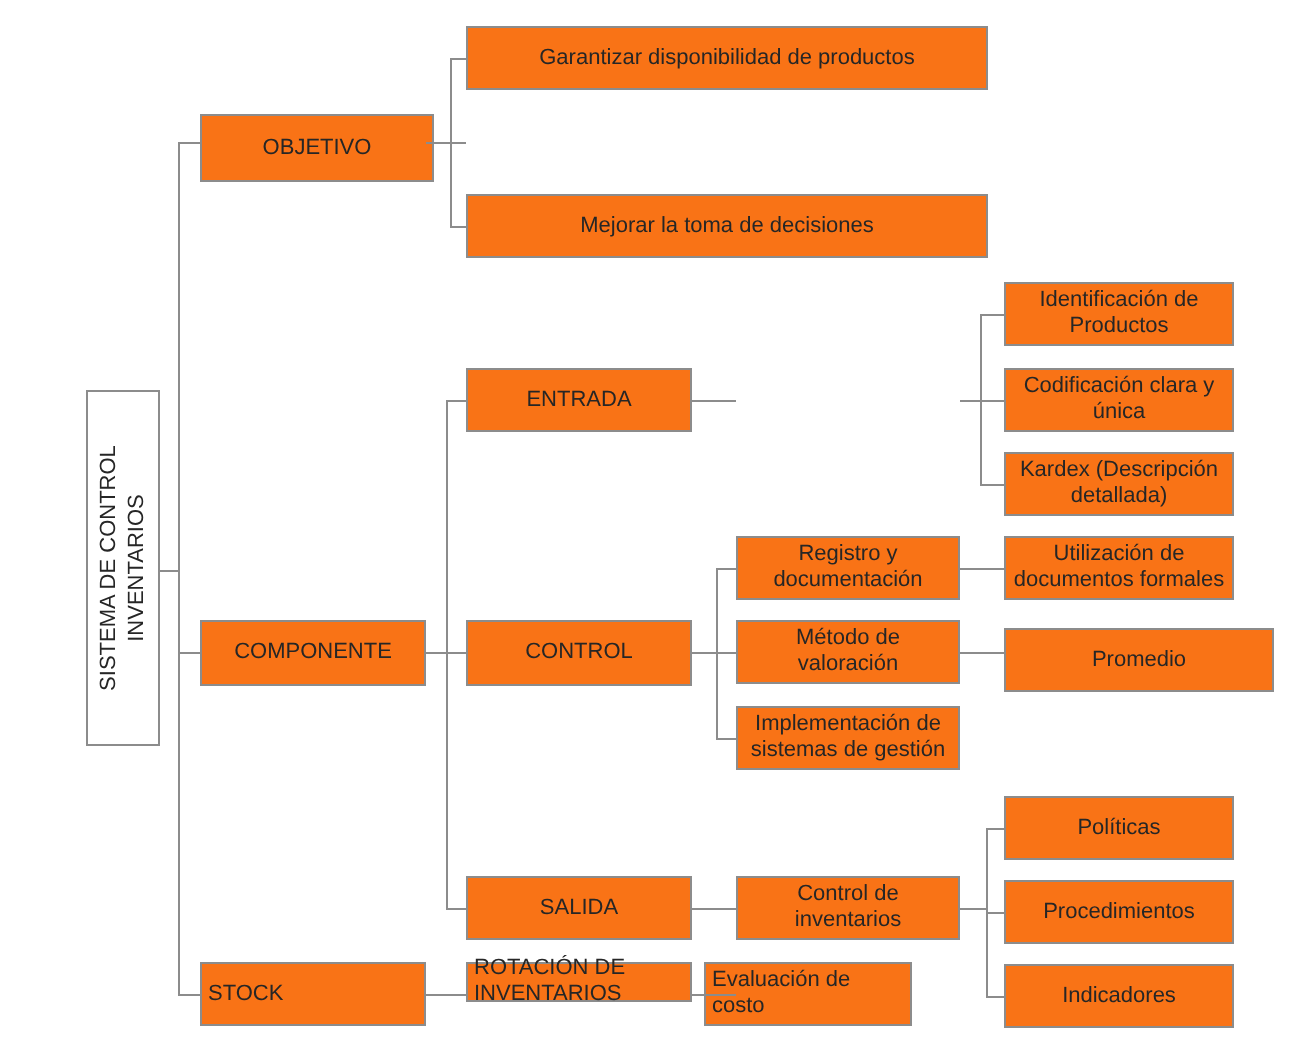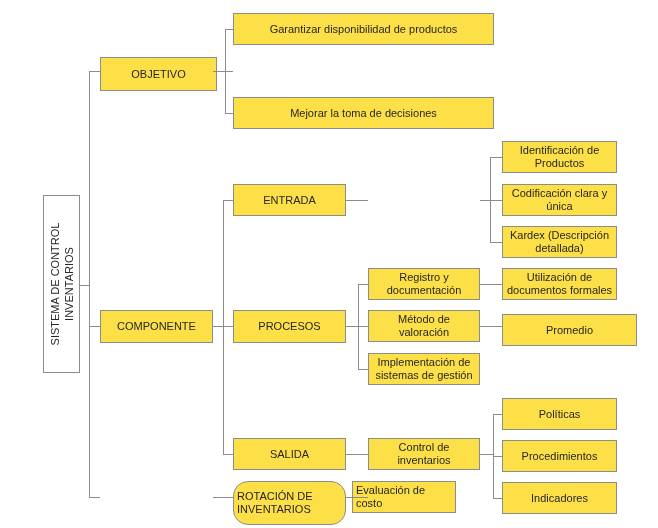--- a/index.html
+++ b/index.html
@@ -2,21 +2,21 @@
 <html><head>
 <meta charset="utf-8">
 <style>
   html,body{margin:0;padding:0;background:#f5f5f5;}
   .canvas{
     position:relative;width:658px;height:528px;background:#ffffff;
     font-family:"Liberation Sans","DejaVu Sans",sans-serif;
     color:#262626;overflow:hidden;
   }
   .box{
-    position:absolute;background:#fde047;border:1px solid #8c8c8c;
+    position:absolute;background:#f97316;border:1px solid #8c8c8c;
     display:flex;align-items:center;justify-content:center;
     text-align:center;font-size:11px;line-height:1.18;
     box-sizing:border-box;padding:1px 3px;
   }
   .box.left{justify-content:flex-start;text-align:left;padding-left:3px;}
   .vbox{position:absolute;background:#ffffff;border:1px solid #8c8c8c;box-sizing:border-box;}
   .vbox .vtext{
     position:absolute;left:50%;top:50%;width:176px;height:35px;
     transform:translate(-50%,-50%) rotate(-90deg);
     display:flex;align-items:center;justify-content:center;
@@ -30,28 +30,29 @@
 <body>
 
 <div class="canvas">
 
   <div class="vbox" style="left:43px;top:195px;width:37px;height:178px;">
     <span class="vtext">SISTEMA DE CONTROL INVENTARIOS</span>
   </div>
 
   <div class="box" style="left:100px;top:57px;width:117px;height:34px;">OBJETIVO</div>
   <div class="box" style="left:100px;top:310px;width:113px;height:33px;">COMPONENTE</div>
+  <div class="box left" style="left:100px;top:481px;width:113px;height:32px;">STOCK</div>
 
   <div class="box" style="left:233px;top:13px;width:261px;height:32px;">Garantizar disponibilidad de productos</div>
   <div class="box" style="left:233px;top:97px;width:261px;height:32px;">Mejorar la toma de decisiones</div>
 
   <div class="box" style="left:233px;top:184px;width:113px;height:32px;">ENTRADA</div>
-  <div class="box" style="left:233px;top:310px;width:113px;height:33px;">PROCESOS</div>
+  <div class="box" style="left:233px;top:310px;width:113px;height:33px;">CONTROL</div>
   <div class="box" style="left:233px;top:438px;width:113px;height:32px;">SALIDA</div>
-  <div class="box left" style="left:233px;top:481px;width:113px;height:44px;border-radius:15px;">ROTACIÓN DE INVENTARIOS</div>
+  <div class="box left" style="left:233px;top:481px;width:113px;height:20px;">ROTACIÓN DE INVENTARIOS</div>
 
   <div class="box" style="left:502px;top:141px;width:115px;height:32px;">Identificación de Productos</div>
   <div class="box" style="left:502px;top:184px;width:115px;height:32px;">Codificación clara y única</div>
   <div class="box" style="left:502px;top:226px;width:115px;height:32px;">Kardex (Descripción detallada)</div>
 
   <div class="box" style="left:368px;top:268px;width:112px;height:32px;">Registro y documentación</div>
   <div class="box" style="left:502px;top:268px;width:115px;height:32px;">Utilización de documentos formales</div>
   <div class="box" style="left:368px;top:310px;width:112px;height:32px;">Método de valoración</div>
   <div class="box" style="left:502px;top:314px;width:135px;height:32px;">Promedio</div>
   <div class="box" style="left:368px;top:353px;width:112px;height:32px;">Implementación de sistemas de gestión</div>

